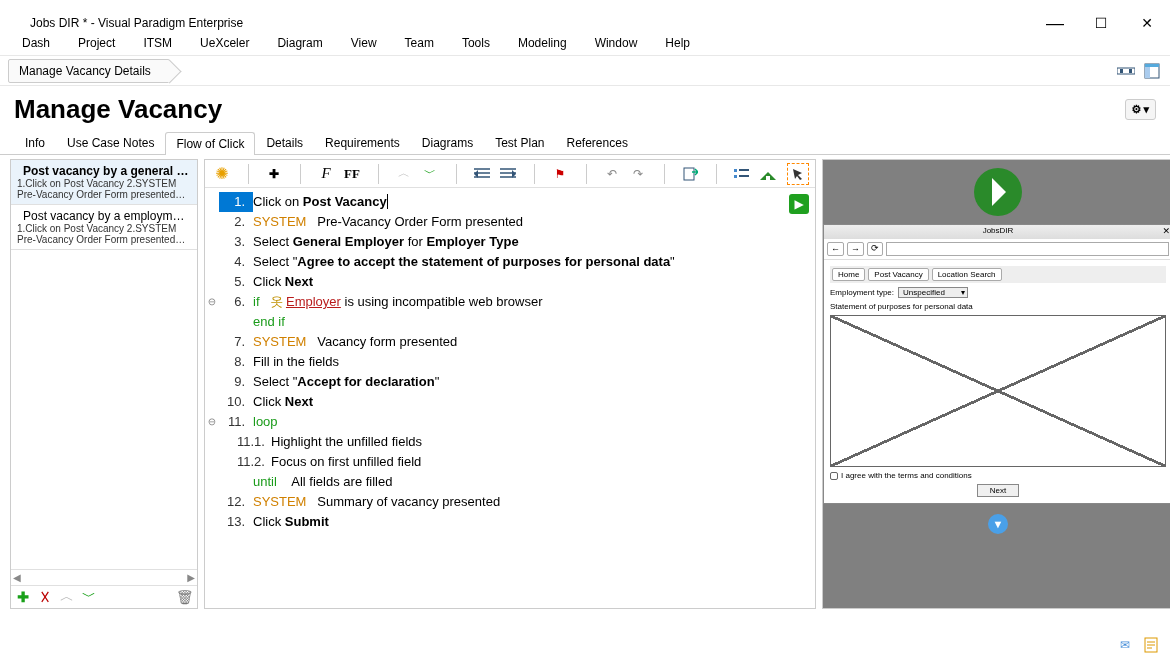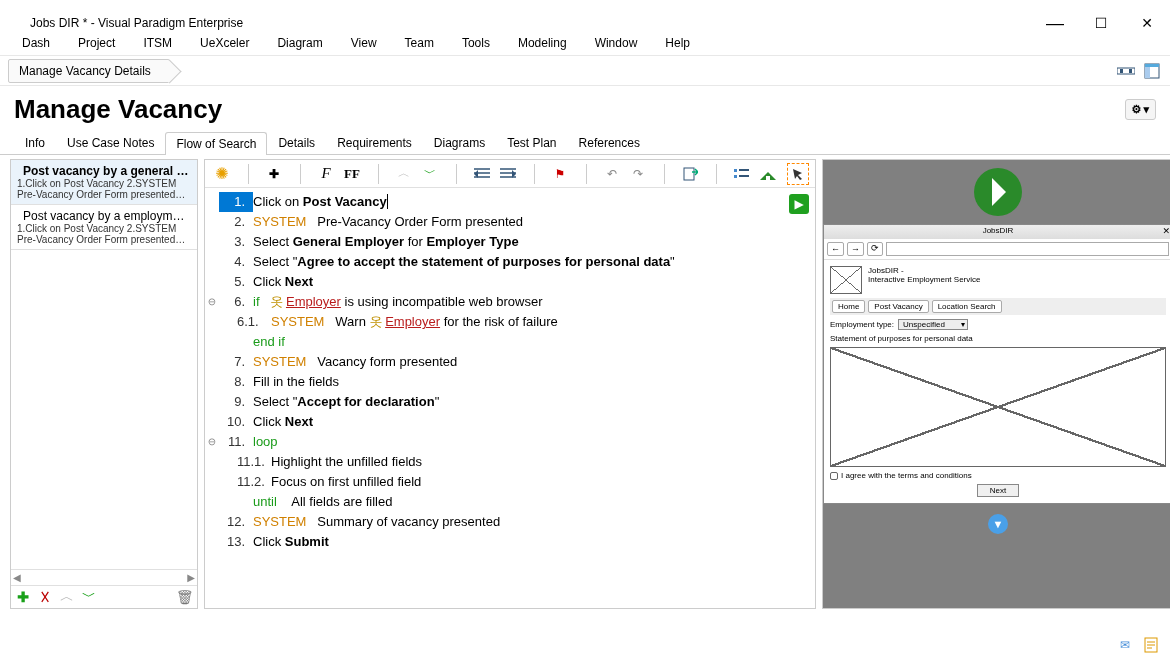--- a/index.html
+++ b/index.html
@@ -147,21 +147,21 @@
   <span>Manage Vacancy</span>
   <span class="gear">
     <span>⚙</span>
     <span>▾</span>
   </span>
 </div>
 
 <div class="tabs">
   <div class="tab">Info</div>
   <div class="tab">Use Case Notes</div>
-  <div class="tab active">Flow of Search</div>
+  <div class="tab active">Flow of Click</div>
   <div class="tab">Details</div>
   <div class="tab">Requirements</div>
   <div class="tab">Diagrams</div>
   <div class="tab">Test Plan</div>
   <div class="tab">References</div>
 </div>
 
 <div class="workarea">
 
   <div class="side-panel">
@@ -287,25 +287,20 @@
         </div>
       <div class="line">
           <span class="fold"></span>
           <span class="lnum">5.</span>
           <span class="content"><span>Click </span><span class="bold">Next</span></span>
         </div>
       <div class="line">
           <span class="fold">⊖</span>
           <span class="lnum">6.</span>
           <span class="content"><span class="kw-if">if</span>&nbsp;&nbsp;&nbsp;<span class="actor-ico">옷</span> <span class="kw-link">Employer</span><span> is using incompatible web browser</span></span>
-        </div>
-      <div class="line">
-          <span class="fold"></span>
-          <span class="lnum sub">6.1.</span>
-          <span class="content sub"><span class="kw-system">SYSTEM</span>&nbsp;&nbsp;&nbsp;<span>Warn </span><span class="actor-ico">옷</span> <span class="kw-link">Employer</span><span> for the risk of failure</span></span>
         </div>
       <div class="line">
           <span class="fold"></span>
           <span class="lnum"></span>
           <span class="content"><span class="kw-endif">end if</span></span>
         </div>
       <div class="line">
           <span class="fold"></span>
           <span class="lnum">7.</span>
           <span class="content"><span class="kw-system">SYSTEM</span>&nbsp;&nbsp;&nbsp;<span>Vacancy form presented</span></span>
@@ -362,27 +357,20 @@
     <div class="wf-logo"></div>
     <div class="wf-window">
       <div class="wf-title"><span>JobsDIR</span><span class="wf-close">✕</span></div>
       <div class="wf-nav">
         <span class="navbtn">←</span>
         <span class="navbtn">→</span>
         <span class="navbtn">⟳</span>
         <span class="url"></span>
       </div>
       <div class="wf-body">
-        <div class="wf-header">
-          <div class="wf-ximg"></div>
-          <div class="wf-hdr-text">
-            <div>JobsDIR -</div>
-            <div>Interactive Employment Service</div>
-          </div>
-        </div>
         <div class="wf-tabs">
           <span class="wf-tab">Home</span>
           <span class="wf-tab">Post Vacancy</span>
           <span class="wf-tab">Location Search</span>
         </div>
         <div class="wf-row">
           <span>Employment type:</span>
           <span class="wf-select">Unspecified</span>
         </div>
         <div class="wf-stmt">Statement of purposes for personal data</div>

